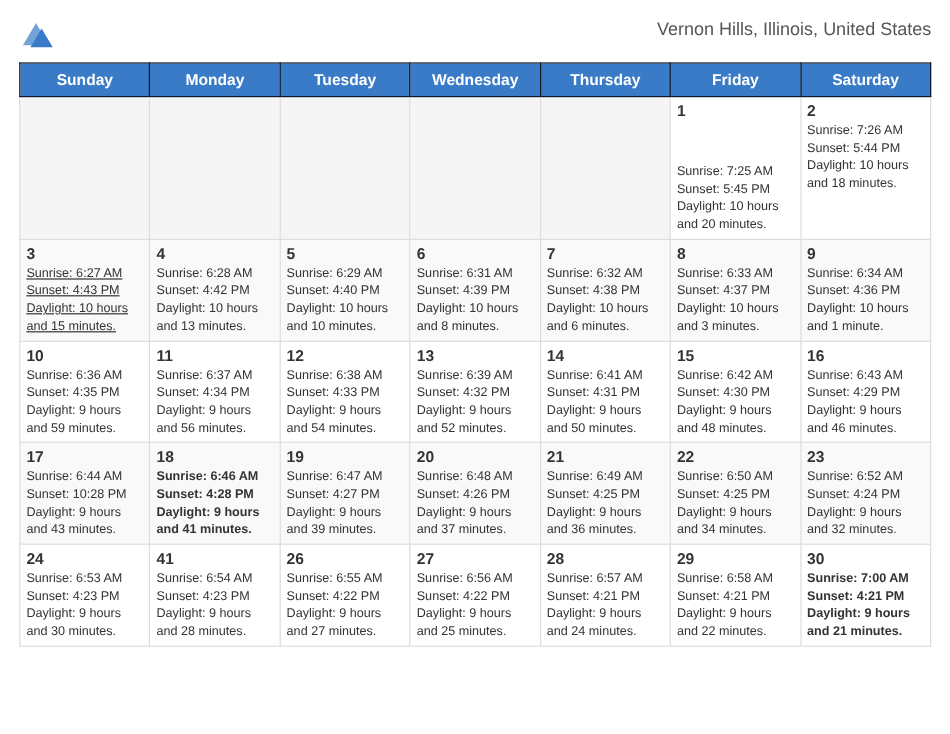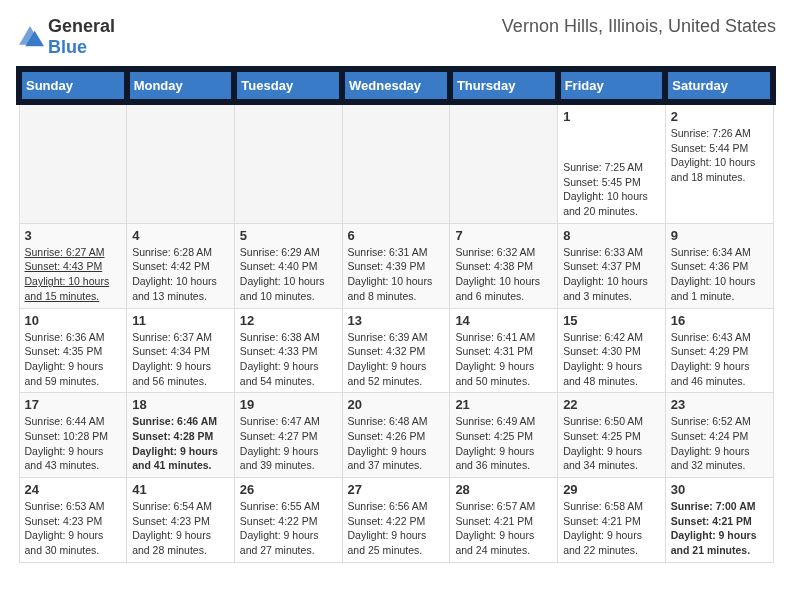--- a/index.html
+++ b/index.html
@@ -27,35 +27,35 @@
     }
     .title-block {
       text-align: right;
     }
     .month-title {
       font-size: 32px;
       font-weight: normal;
       color: #333;
     }
     .location-title {
-      font-size: 18px;
+      font-size: 15px;
       color: #555;
     }
     .calendar {
       width: 100%;
       border-collapse: collapse;
     }
     .calendar th {
       background: #3a7bc8;
       color: #fff;
       font-size: 13px;
       font-weight: bold;
       padding: 6px 4px;
-      text-align: left;
-      border: 6px solid #0f172a;
+      text-align: center;
+      border: 1px solid #0f172a;
     }
     .calendar td {
       vertical-align: top;
       padding: 4px 5px;
       border: 1px solid #ddd;
       font-size: 11px;
       color: #333;
       background: #fff;
       width: 108px;
       min-height: 80px;
@@ -81,24 +81,20 @@
 </head>
 <body>
 
 <div class="header">
   <div class="logo">
     <svg class="logo-icon" viewBox="0 0 36 36">
       <rect x="0" y="0" width="36" height="36" fill="white"></rect>
       <polygon points="18,4 32,28 4,28" fill="#3a7bc8" opacity="0.7"></polygon>
       <polygon points="24,10 36,30 12,30" fill="#3a7bc8"></polygon>
     </svg>
-    <div>
-      <span style="font-size:18px;font-weight:bold;color:#333;">General</span><br>
-      <span style="font-size:18px;font-weight:bold;color:#3a7bc8;">Blue</span>
-    </div>
   </div>
   <div class="title-block">
     <div class="location-title">Vernon Hills, Illinois, United States</div>
   </div>
 </div>
 
 <table class="calendar">
   <thead>
     <tr>
     <th>Sunday</th>

